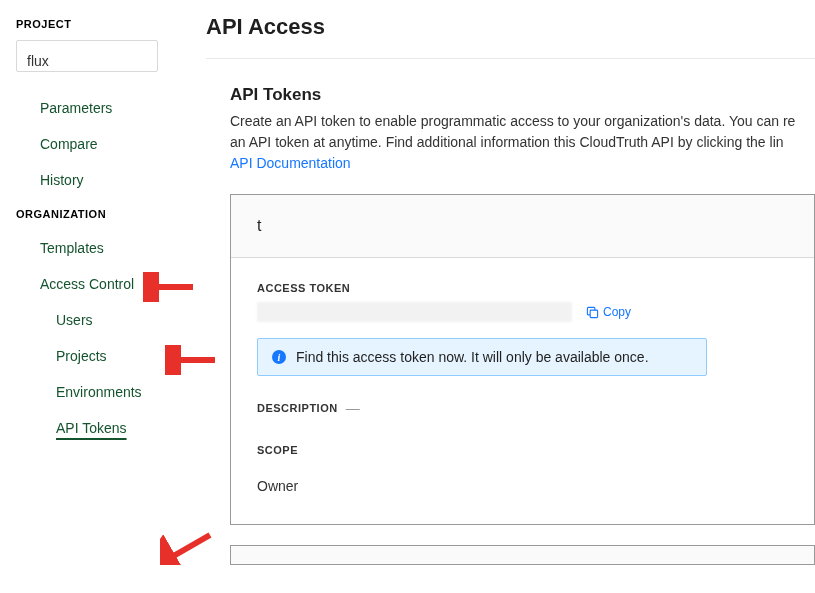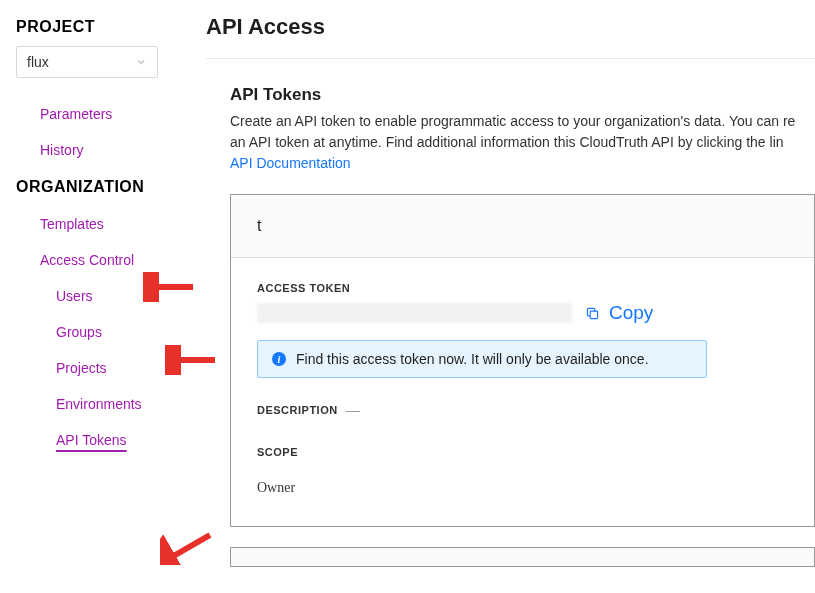--- a/index.html
+++ b/index.html
@@ -12,47 +12,47 @@
       width: 815px;
       height: 593px;
       overflow: hidden;
     }
     .sidebar {
       width: 180px;
       flex-shrink: 0;
       padding: 14px 0 0 16px;
     }
     .section-header {
-      font-size: 16px;
+      font-size: 11px;
       font-weight: 700;
       letter-spacing: 0.5px;
       text-transform: uppercase;
       color: #000;
       margin-bottom: 10px;
       margin-top: 4px;
     }
     .project-select {
       display: flex;
-      align-items: center;
       justify-content: space-between;
       border: 1px solid #d9d9d9;
       border-radius: 2px;
       padding: 12px 10px;
       width: 142px;
       height: 32px;
       cursor: pointer;
       margin-bottom: 18px;
+      flex-direction: column;
     }
     .project-select span { color: #333; }
     .project-select svg { color: #bfbfbf; }
     .nav-list { list-style: none; }
     .nav-item {
       padding: 10px 0 10px 24px;
       cursor: pointer;
-      color: #a21caf;
+      color: #14532d;
     }
     .nav-sub { padding-left: 40px; }
     .nav-item.active {
       text-decoration: underline;
       text-underline-offset: 5px;
       text-decoration-thickness: 1.5px;
     }
     .section-header.org { margin-top: 10px; }
     .main {
       flex: 1;
@@ -115,22 +115,22 @@
       width: 315px;
       height: 20px;
       background: #f2f2f2;
       filter: blur(1px);
     }
     .copy-btn {
       color: #1677ff;
       cursor: pointer;
       display: inline-flex;
       align-items: center;
-      gap: 10px;
-      font-size: 19px;
+      gap: 4px;
+      font-size: 12px;
     }
     .alert {
       background: #e6f4ff;
       border: 1px solid #91caff;
       border-radius: 2px;
       padding: 10px 14px;
       display: flex;
       align-items: center;
       gap: 10px;
       width: 450px;
@@ -145,21 +145,21 @@
       display: flex;
       align-items: center;
       justify-content: center;
       font-size: 10px;
       font-weight: 700;
       flex-shrink: 0;
       font-style: italic;
       font-family: Georgia, serif;
     }
     .scope-section { margin-top: 28px; }
-    .scope-val { color: #333; margin-top: 22px; font-family: Liberation Serif, serif; }
+    .scope-val { color: #333; margin-top: 22px; }
     .token-box-second {
       border: 1px solid #999;
       margin-left: 24px;
       margin-top: 20px;
       margin-right: 0;
       height: 20px;
       background: #fafafa;
     }
     .arrow {
       position: absolute;
@@ -173,28 +173,28 @@
 <div class="sidebar">
   <div class="section-header">PROJECT</div>
   <div class="project-select">
     <span>flux</span>
     <svg width="12" height="12" viewBox="0 0 12 12" fill="none" stroke="currentColor" stroke-width="1.2">
         <path d="M3 4.5 L6 7.5 L9 4.5"></path>
       </svg>
   </div>
   <ul class="nav-list">
     <li class="nav-item">Parameters</li>
+    <li class="nav-item">Compare</li>
     <li class="nav-item">History</li>
   </ul>
   <div class="section-header org">ORGANIZATION</div>
   <ul class="nav-list">
     <li class="nav-item">Templates</li>
     <li class="nav-item">Access Control</li>
     <li class="nav-item nav-sub">Users</li>
-    <li class="nav-item nav-sub">Groups</li>
     <li class="nav-item nav-sub">Projects</li>
     <li class="nav-item nav-sub">Environments</li>
     <li class="nav-item nav-sub active">API Tokens</li>
   </ul>
 </div>
 
 <div class="main">
   <h1 class="page-title">API Access</h1>
   <h2 class="section-title">API Tokens</h2>
   <p class="section-desc">

